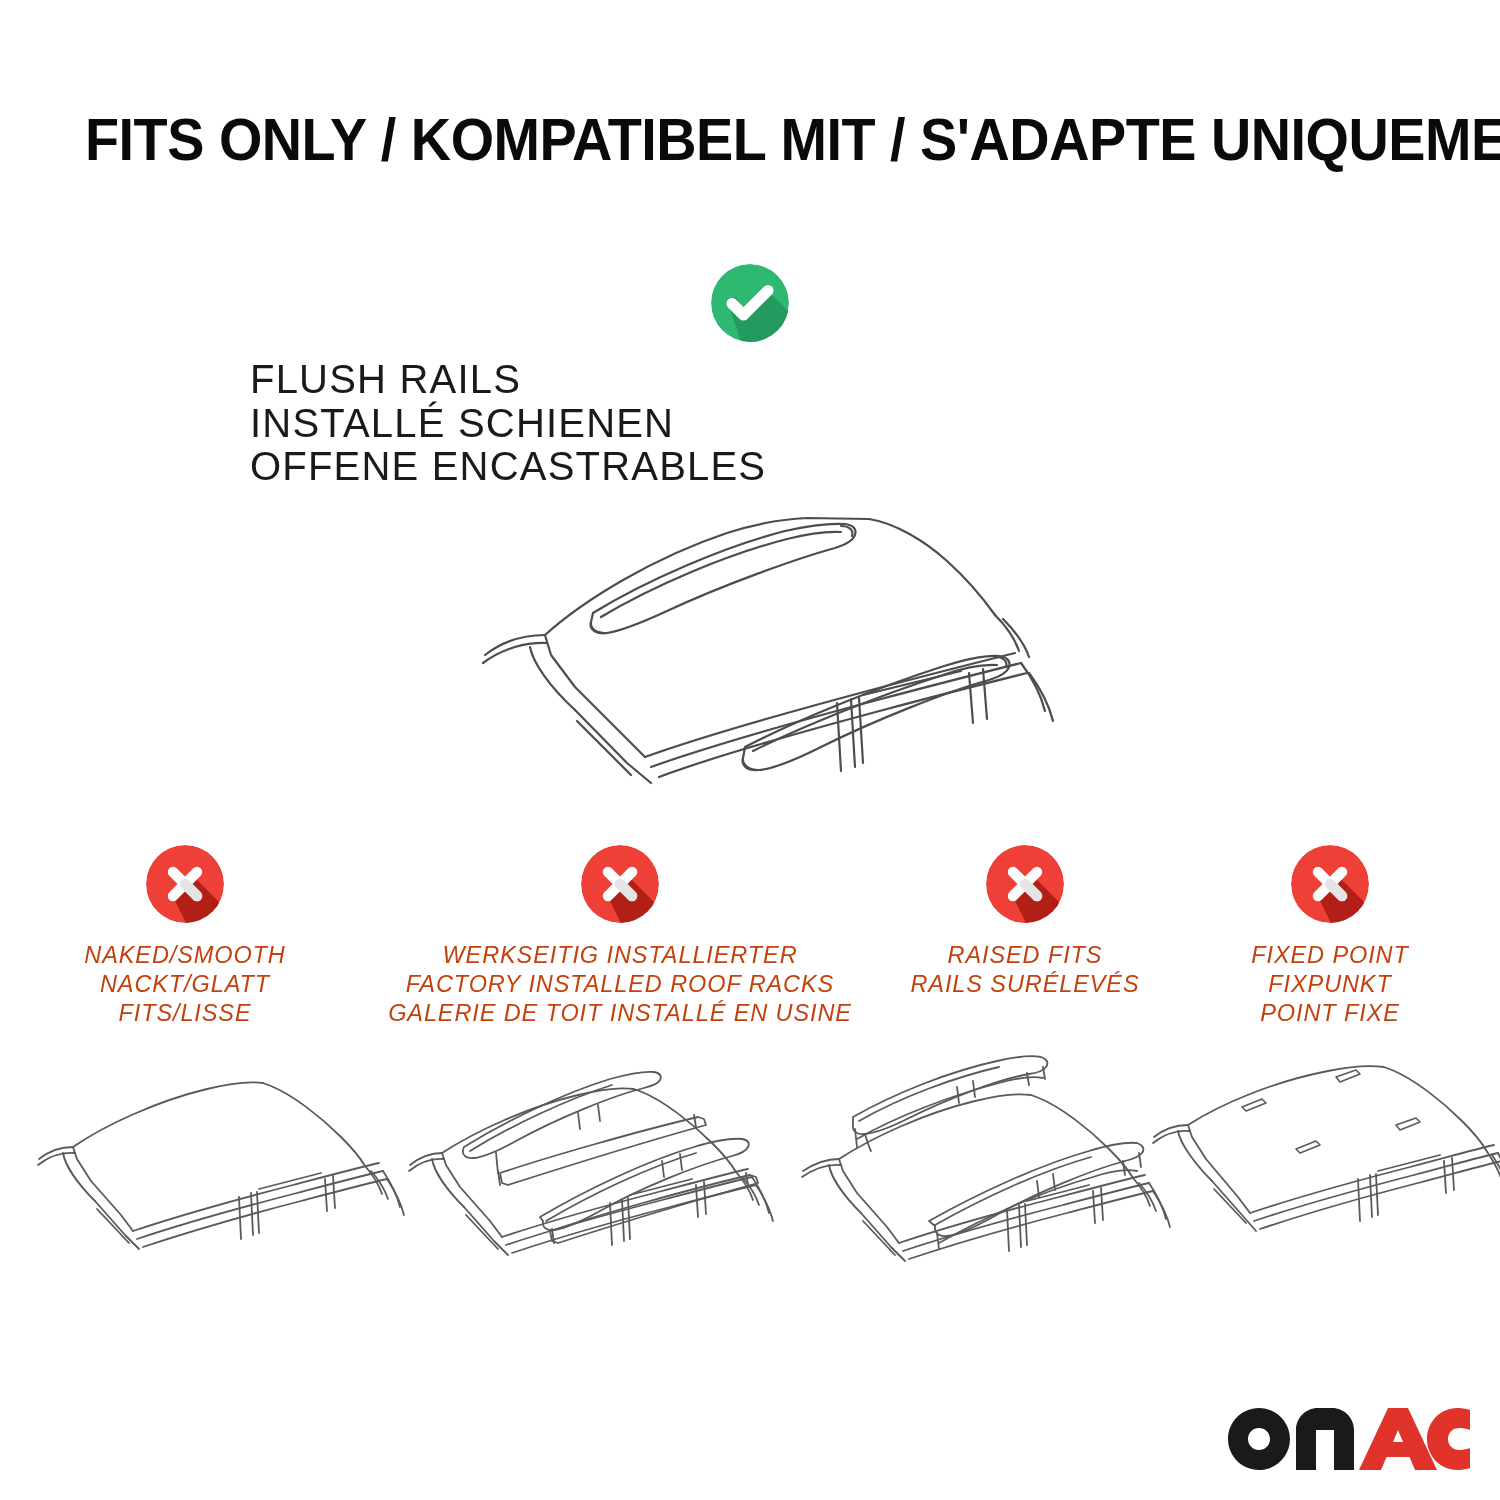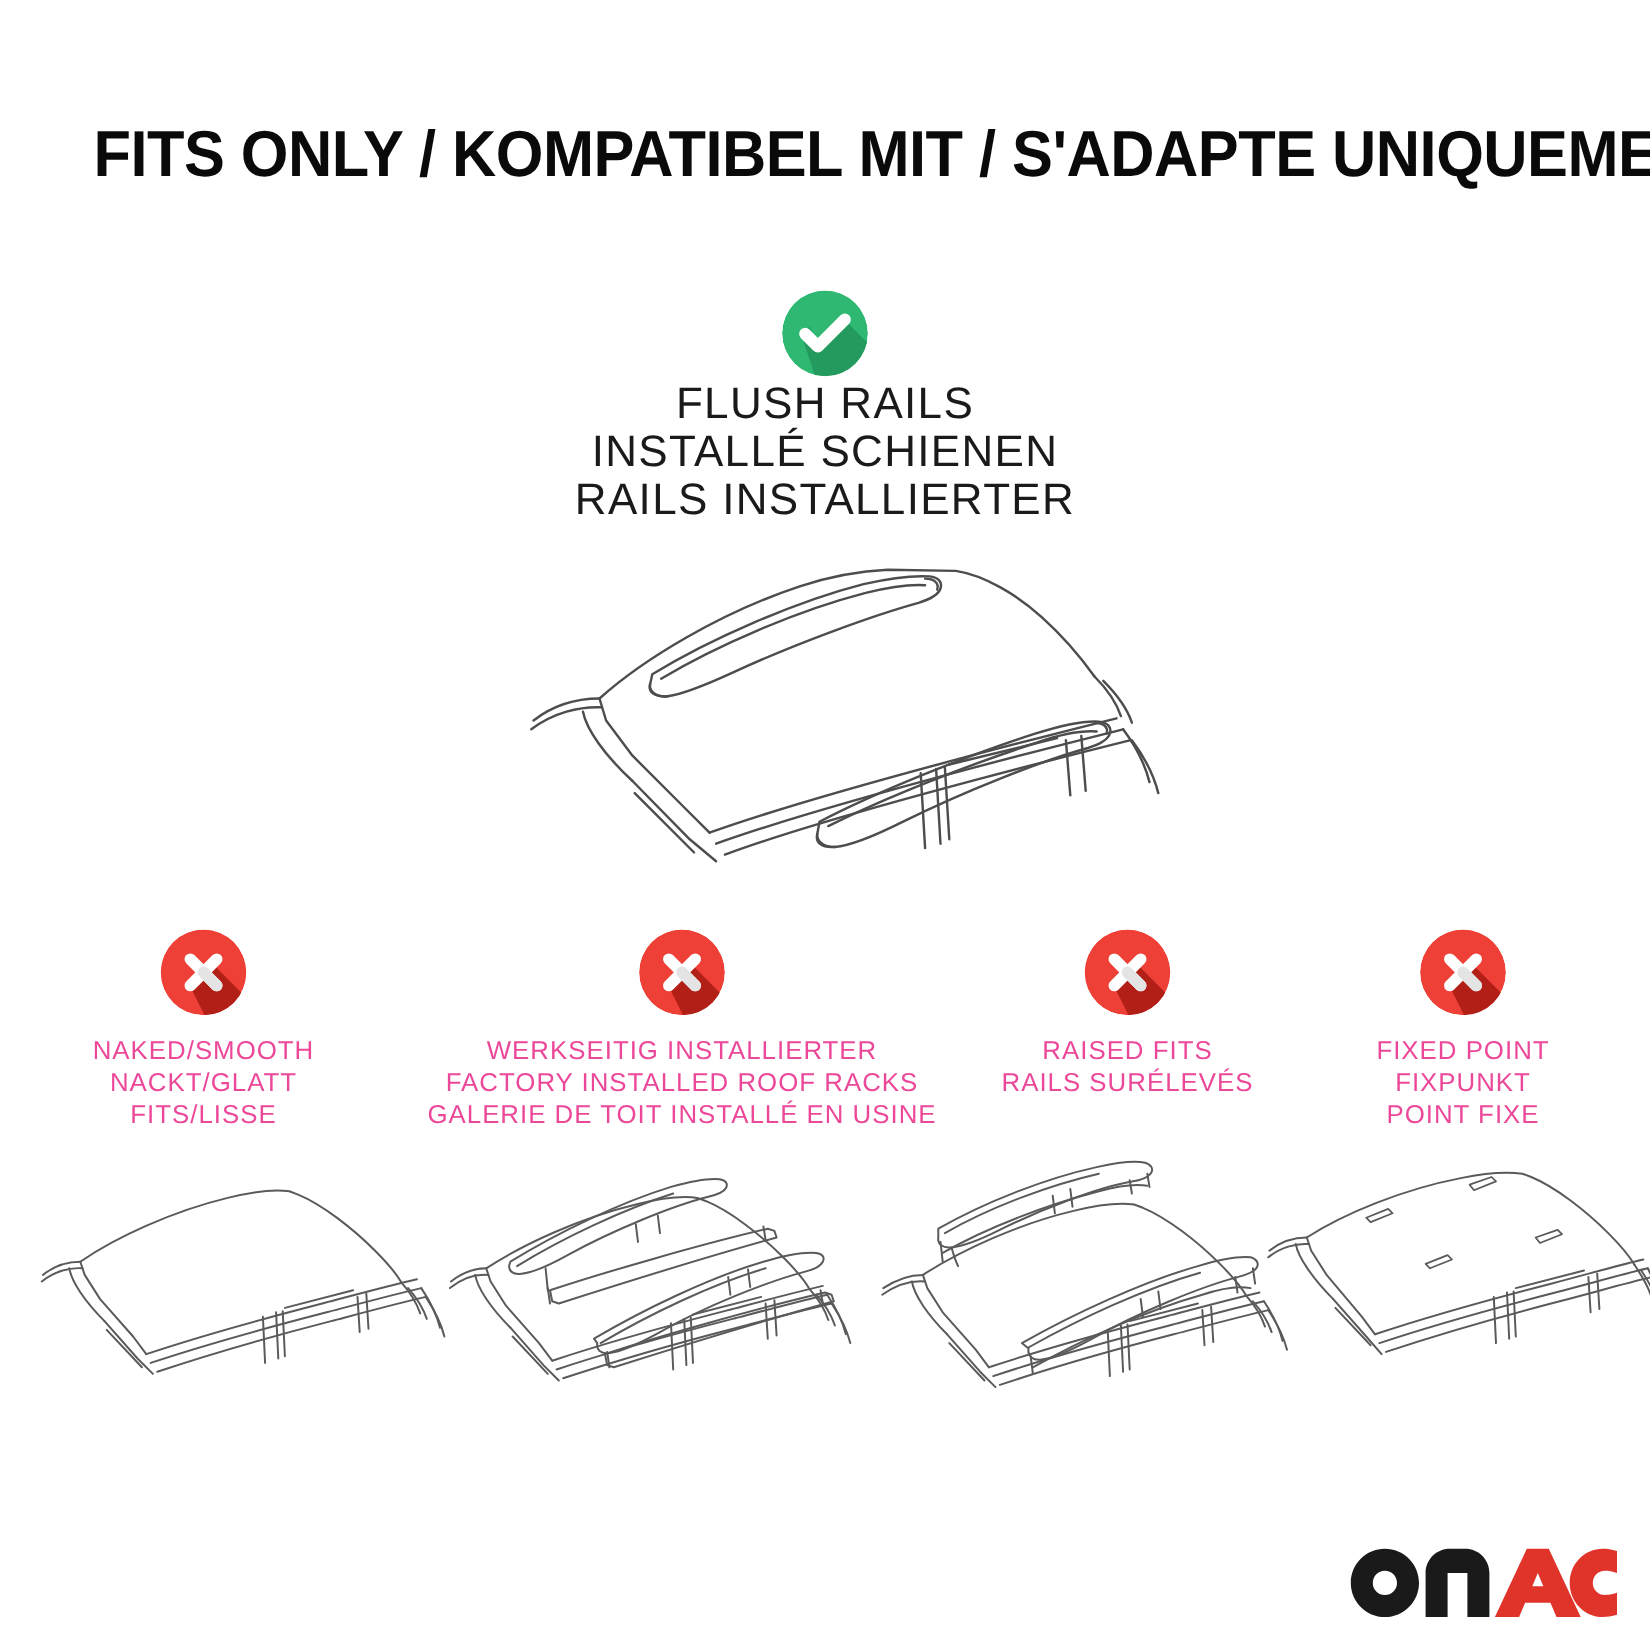--- a/index.html
+++ b/index.html
@@ -38,23 +38,22 @@
   .ok-icon-wrap {
     position: absolute;
     left: 711px;
     top: 264px;
     width: 78px;
     height: 78px;
   }
   .ok-labels {
     position: absolute;
     left: 250px;
-    top: 346px;
+    top: 358px;
     width: 1000px;
-    text-align: center;
     font-family: "Liberation Sans", sans-serif;
     font-weight: normal;
     font-size: 40px;
     line-height: 43.5px;
     letter-spacing: 1.2px;
     color: #1a1a1a;
   }
 
   
   .main-illus {
@@ -85,22 +84,23 @@
   }
   .no-label {
     position: absolute;
     top: 96px;
     text-align: center;
     font-family: "Liberation Sans", sans-serif;
     font-weight: normal;
     font-size: 23.5px;
     line-height: 29px;
     letter-spacing: 0.9px;
-    color: #ec4899;
+    color: #c2410c;
     white-space: nowrap;
+    font-style: italic;
   }
 
   
   .col0 { left: 40px;   width: 290px; }
   .col1 { left: 370px;  width: 500px; }
   .col2 { left: 860px;  width: 330px; }
   .col3 { left: 1180px; width: 300px; }
 
   .col0 .no-icon-wrap { left: 106px; }
   .col1 .no-icon-wrap { left: 211px; }
@@ -153,21 +153,21 @@
 
         <path d="M55.5 25.5 L78 48 L78 78 L30 78 L17.5 40.5 L25 33 L32.5 47 Z" fill="#249A5F"></path>
       </g>
       <path d="M21 39.5 L32.5 51 L57 26.5" fill="none" stroke="#FFFFFF" stroke-width="11" stroke-linecap="round" stroke-linejoin="round"></path>
     </svg>
   </div>
 
   <div class="ok-labels">
     <div>FLUSH RAILS</div>
     <div>INSTALLÉ SCHIENEN</div>
-    <div>RAILS INSTALLIERTER</div>
+    <div>OFFENE ENCASTRABLES</div>
   </div>
 
   <div class="main-illus">
     <svg width="620" height="300" viewBox="0 0 620 300">
       <g fill="none" stroke="#4D4D4D" stroke-width="2.2" stroke-linejoin="round" stroke-linecap="round">
 
         <path d="M90 140 C130 104 200 62 272 38 C300 29 330 24 352 23 L414 24
                  C440 28 470 46 492 66 C512 84 530 106 540 120"></path>
 
         <path d="M90 140 L96 160 L120 192 L168 240 L190 262"></path>

